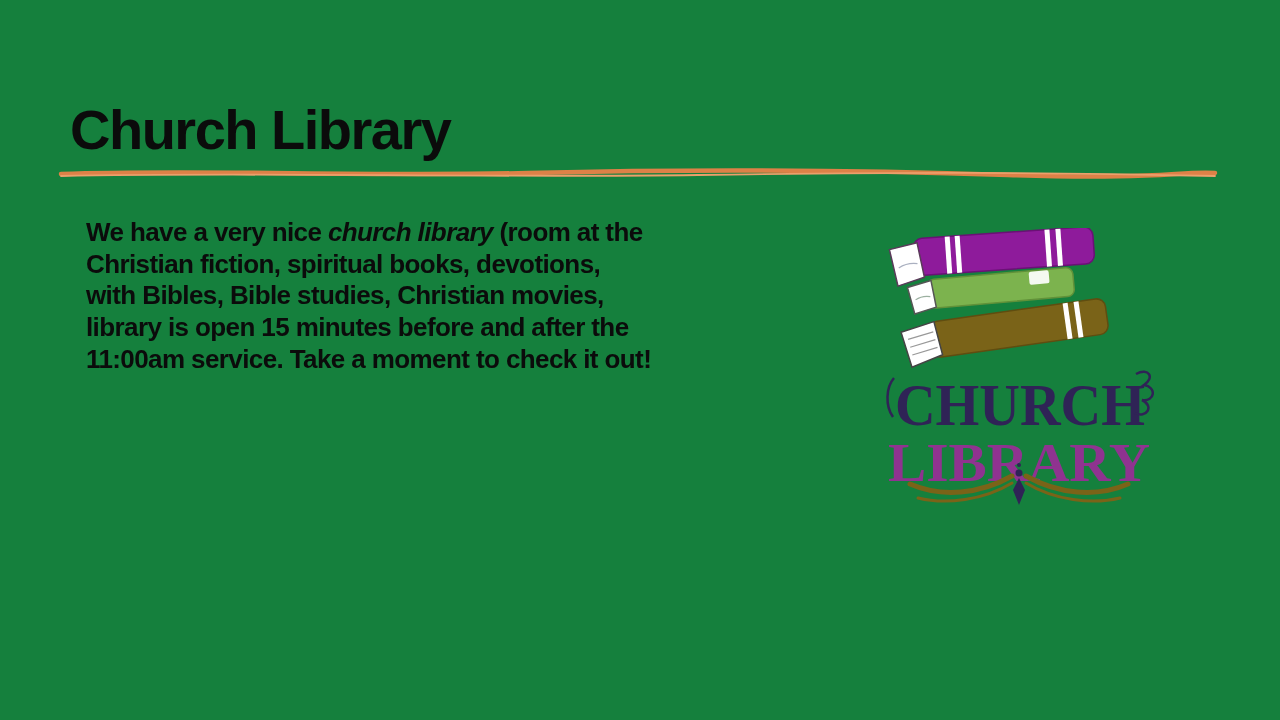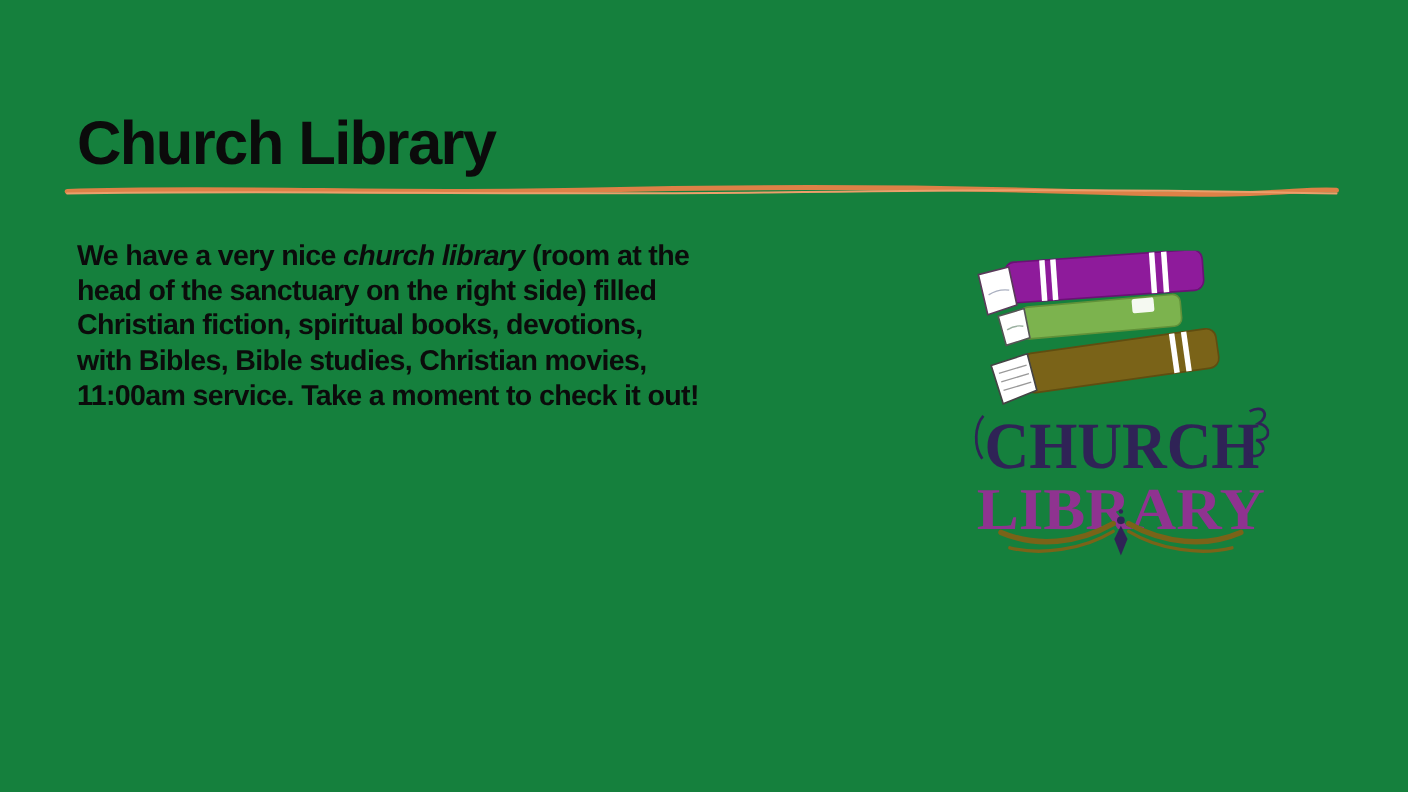--- a/index.html
+++ b/index.html
@@ -28,21 +28,21 @@
 
   .bodytext {
     position: absolute;
     left: 70px; top: 217px;
     font-size: 26px;
     font-weight: bold;
     letter-spacing: -0.6px;
     line-height: 31.7px;
     color: #0b0b0b;
   }
-  .bodytext .line { white-space: pre; }
+  .bodytext .line { white-space: pre; margin-left: 16px; }
   .bodytext .it { font-style: italic; }
 
   .clipart {
     position: absolute;
     left: 884px; top: 228px;
     width: 270px; height: 282px;
   }
   .serif-text { font-family: "Liberation Serif", serif; font-weight: bold; }
 </style>
 </head>
@@ -52,23 +52,23 @@
 
   <h1 class="title">Church Library</h1>
 
   <svg class="divider" width="1160" height="16" viewBox="0 0 1160 16" aria-hidden="true">
     <path d="M3 8 C150 3,300 11,470 7 S800 4,950 9 S1120 5,1157 7" fill="none" stroke="#DD8147" stroke-width="4.5" stroke-linecap="round"></path>
     <path d="M3 10 C200 6,420 12,640 9 S980 6,1157 10" fill="none" stroke="#EC9F6B" stroke-width="1.8" stroke-linecap="round"></path>
   </svg>
 
   <div class="bodytext">
     <div class="line"><span>We have a very nice </span><span class="it">church library</span><span> (room at the</span></div>
-    <div class="line"><span>head of the sanctuary on the right side) filled</span></div>
     <div class="line"><span>Christian fiction, spiritual books, devotions,</span></div>
     <div class="line"><span>with Bibles, Bible studies, Christian movies,</span></div>
+    <div class="line"><span>library is open 15 minutes before and after the</span></div>
     <div class="line"><span>11:00am service. Take a moment to check it out!</span></div>
   </div>
 
   <svg class="clipart" viewBox="0 0 270 282" aria-hidden="true">
 
     <g>
 
       <g transform="rotate(-8 120 104)">
         <rect x="46" y="84" width="178" height="36" rx="9" fill="#7A6318" stroke="#5f4d10" stroke-width="1.5"></rect>
         <polygon points="18,90 52,84 56,118 24,126" fill="#ffffff" stroke="#444444" stroke-width="1.5"></polygon>

